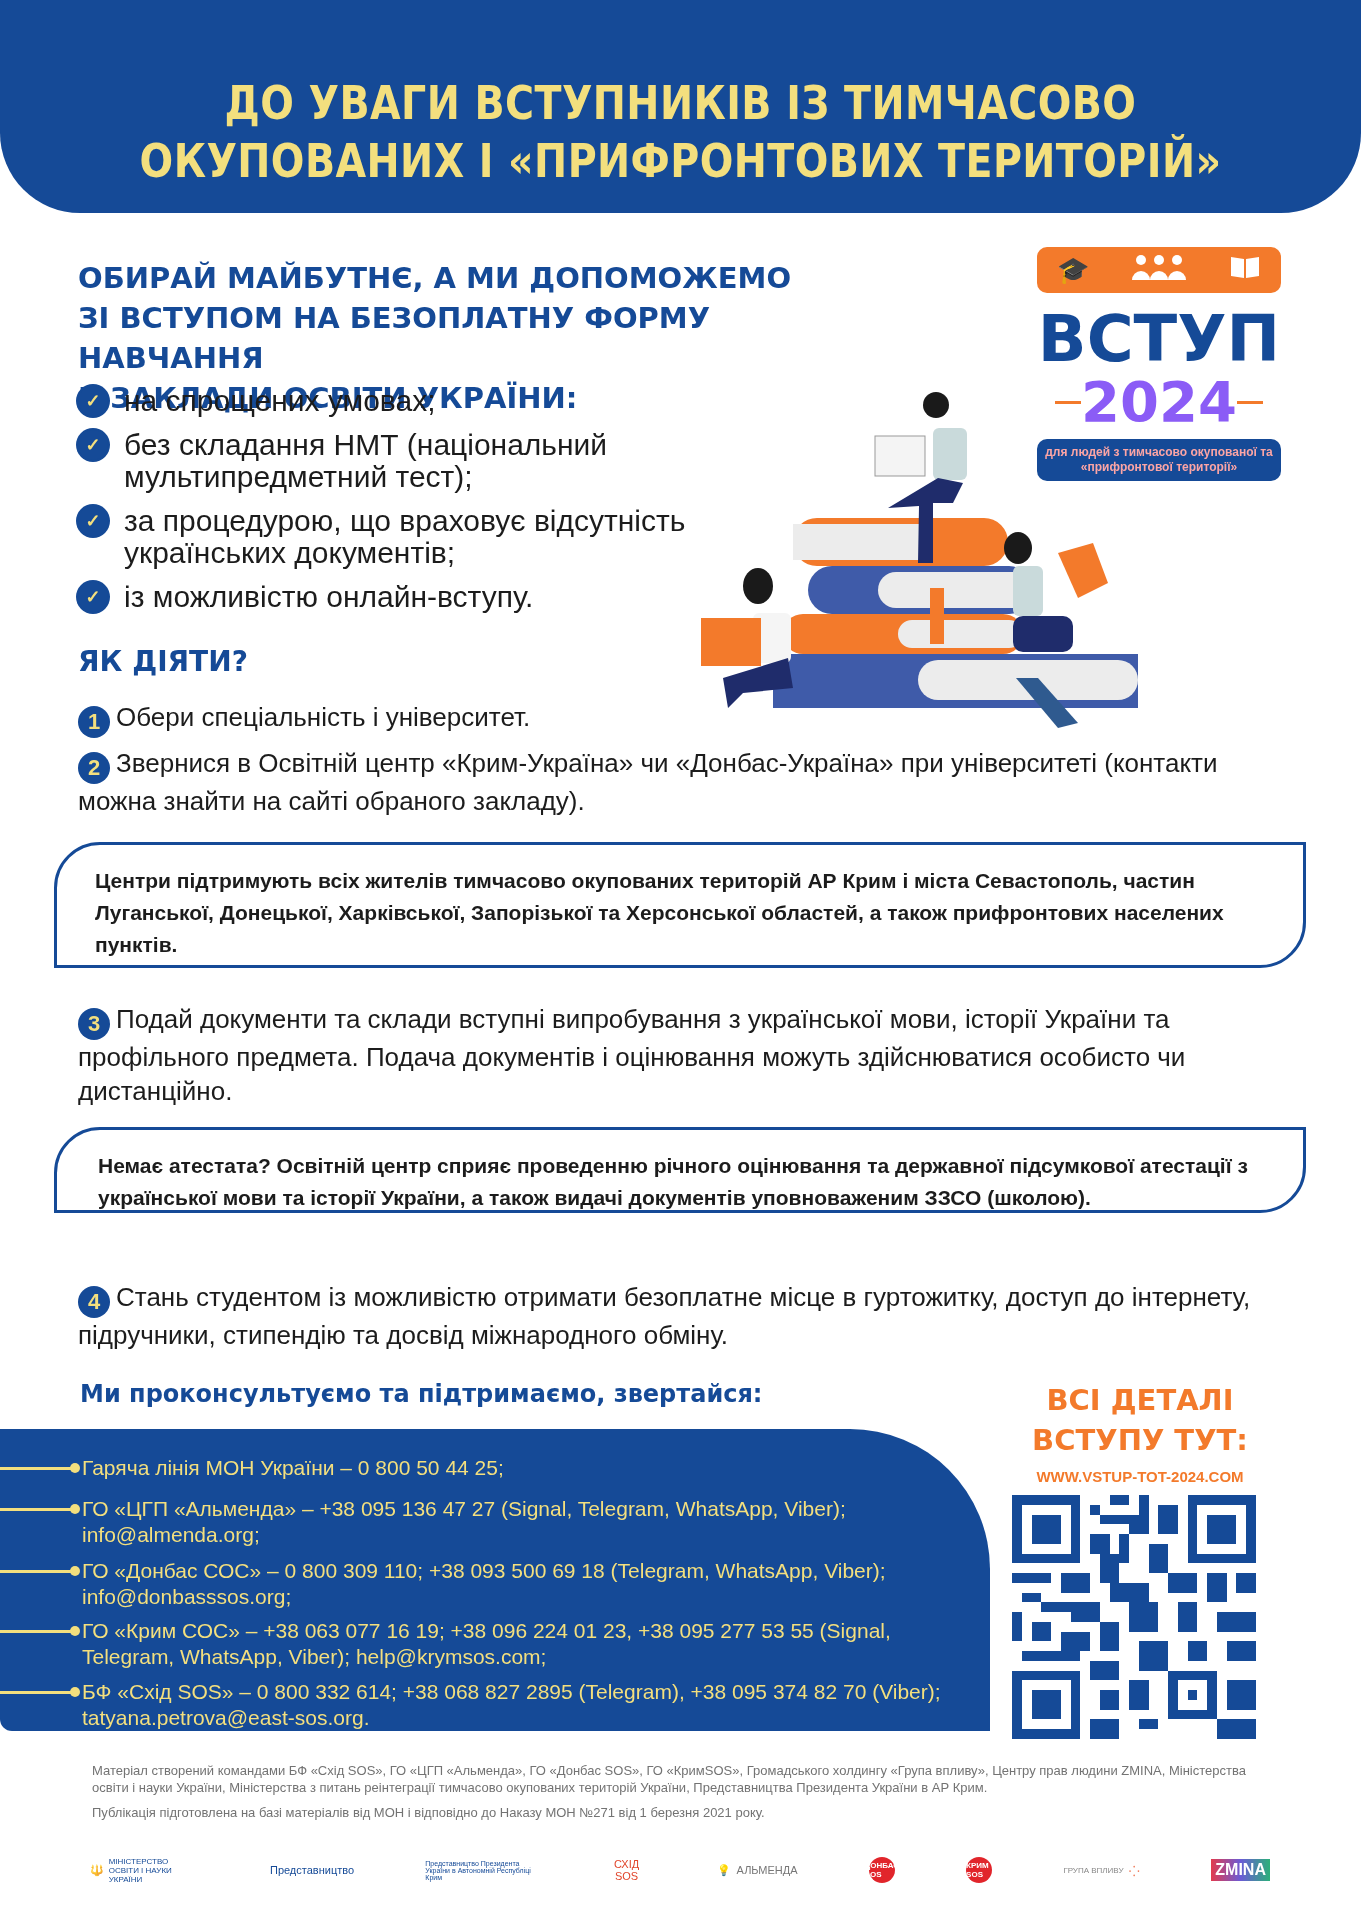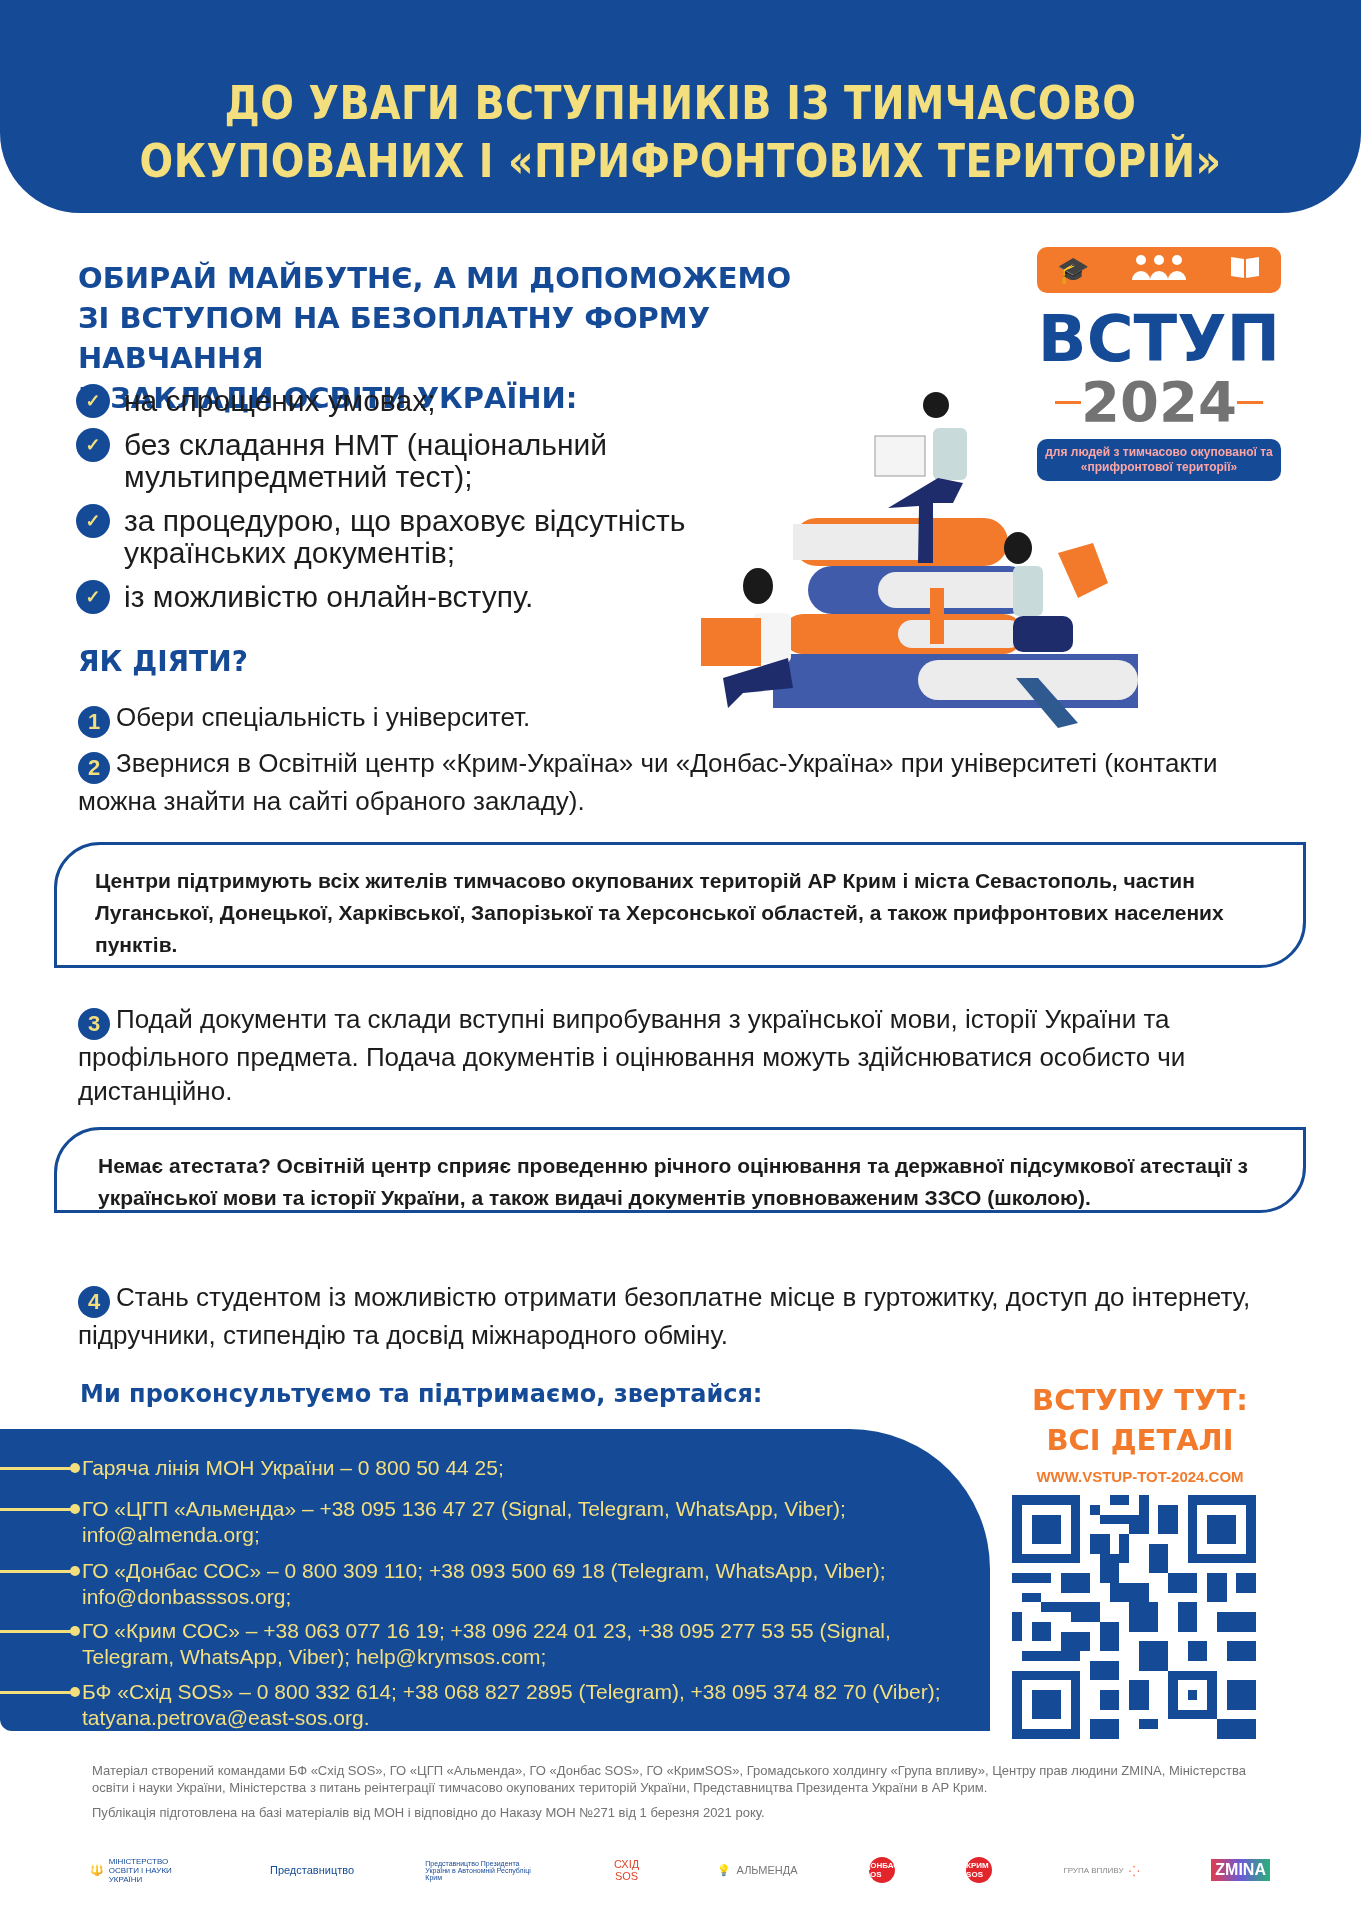--- a/index.html
+++ b/index.html
@@ -82,21 +82,21 @@
 
   .logos { position: absolute; left: 90px; top: 1850px; width: 1180px; height: 40px; display: flex; justify-content: space-between; align-items: center; }
   .logo { font-size: 11px; color: #154a97; display: flex; align-items: center; gap: 5px; }
   .sos-circle { width: 26px; height: 26px; border-radius: 50%; background: #e1252b; color: #fff; font-size: 8px; font-weight: 700; display: flex; align-items: center; justify-content: center; }
 
   .vstup { position: absolute; left: 1037px; top: 247px; width: 244px; }
   .vstup-bar {
     height: 46px; background: #f37a2b; border-radius: 10px; display: flex; justify-content: space-around; align-items: center; color: #fff; font-size: 26px;
   }
   .vstup-word { color: #154a97; font-weight: 900; font-size: 64px; line-height: 68px; text-align: center; font-family: "DejaVu Sans", sans-serif; margin-top: 12px; }
-  .vstup-year { display: flex; align-items: center; justify-content: center; color: #737373; font-weight: 900; font-size: 56px; line-height: 58px; font-family: "DejaVu Sans", sans-serif; }
+  .vstup-year { display: flex; align-items: center; justify-content: center; color: #8b5cf6; font-weight: 900; font-size: 56px; line-height: 58px; font-family: "DejaVu Sans", sans-serif; }
   .vstup-year .dash { width: 26px; height: 3px; background: #f37a2b; }
   .vstup-sub {
     margin-top: 8px; background: #154a97; color: #fca5a5; border-radius: 10px; font-size: 12px; line-height: 15px; font-weight: 700; text-align: center; padding: 6px 4px;
   }
 
   .illustration { position: absolute; left: 683px; top: 388px; width: 460px; height: 340px; }
 </style>
 </head>
 <body>
 
@@ -243,22 +243,22 @@
     <span class="text">ГО «Крим СОС» – +38 063 077 16 19; +38 096 224 01 23, +38 095 277 53 55 (Signal, Telegram, WhatsApp, Viber); help@krymsos.com;</span>
   </div>
   <div class="contact" style="top:250px;">
     <span class="line"></span>
       <span class="dot"></span>
     <span class="text">БФ «Схід SOS» – 0 800 332 614; +38 068 827 2895 (Telegram), +38 095 374 82 70 (Viber); tatyana.petrova@east-sos.org.</span>
   </div>
 </div>
 
 <div class="details-title">
+  <div>ВСІ ДЕТАЛІ</div>
   <div>ВСТУПУ ТУТ:</div>
-  <div>ВСІ ДЕТАЛІ</div>
 </div>
 <div class="site-url">WWW.VSTUP-TOT-2024.COM</div>
 
 <svg class="qr" viewBox="0 0 25 25" shape-rendering="crispEdges">
   <g fill="#154a97">
     <rect x="0" y="0" width="7" height="7"></rect>
       <rect x="1" y="1" width="5" height="5" fill="#fff"></rect>
       <rect x="2" y="2" width="3" height="3"></rect>
     <rect x="18" y="0" width="7" height="7"></rect>
       <rect x="19" y="1" width="5" height="5" fill="#fff"></rect>

